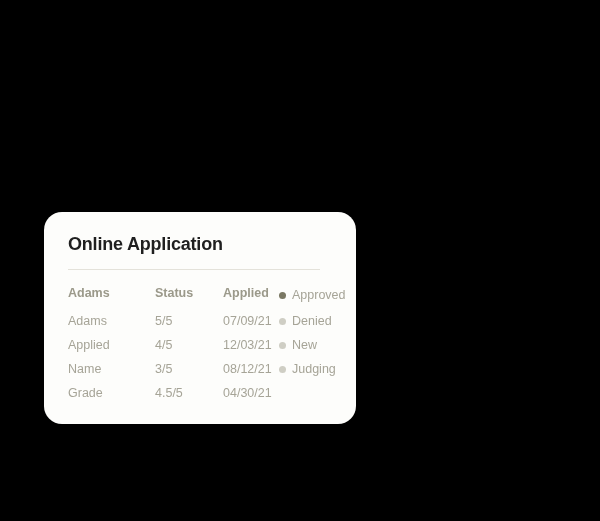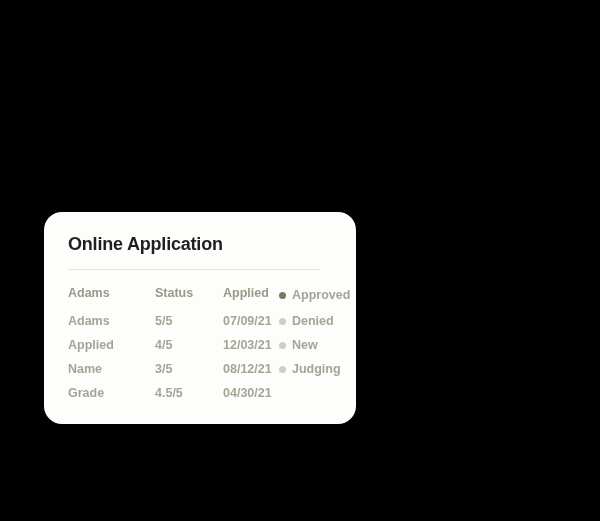--- a/index.html
+++ b/index.html
@@ -46,21 +46,21 @@
       white-space: nowrap;
     }
     .th {
       font-weight: 700;
       color: #9b998a;
       font-size: 12.5px;
       padding-bottom: 4px;
     }
     .td {
       color: #a6a497;
-      font-weight: 700;
+      font-weight: 400;
       display: flex;
       align-items: center;
     }
     .status-cell {
       display: flex;
       align-items: center;
       gap: 6px;
     }
     .dot {
       width: 7px;

